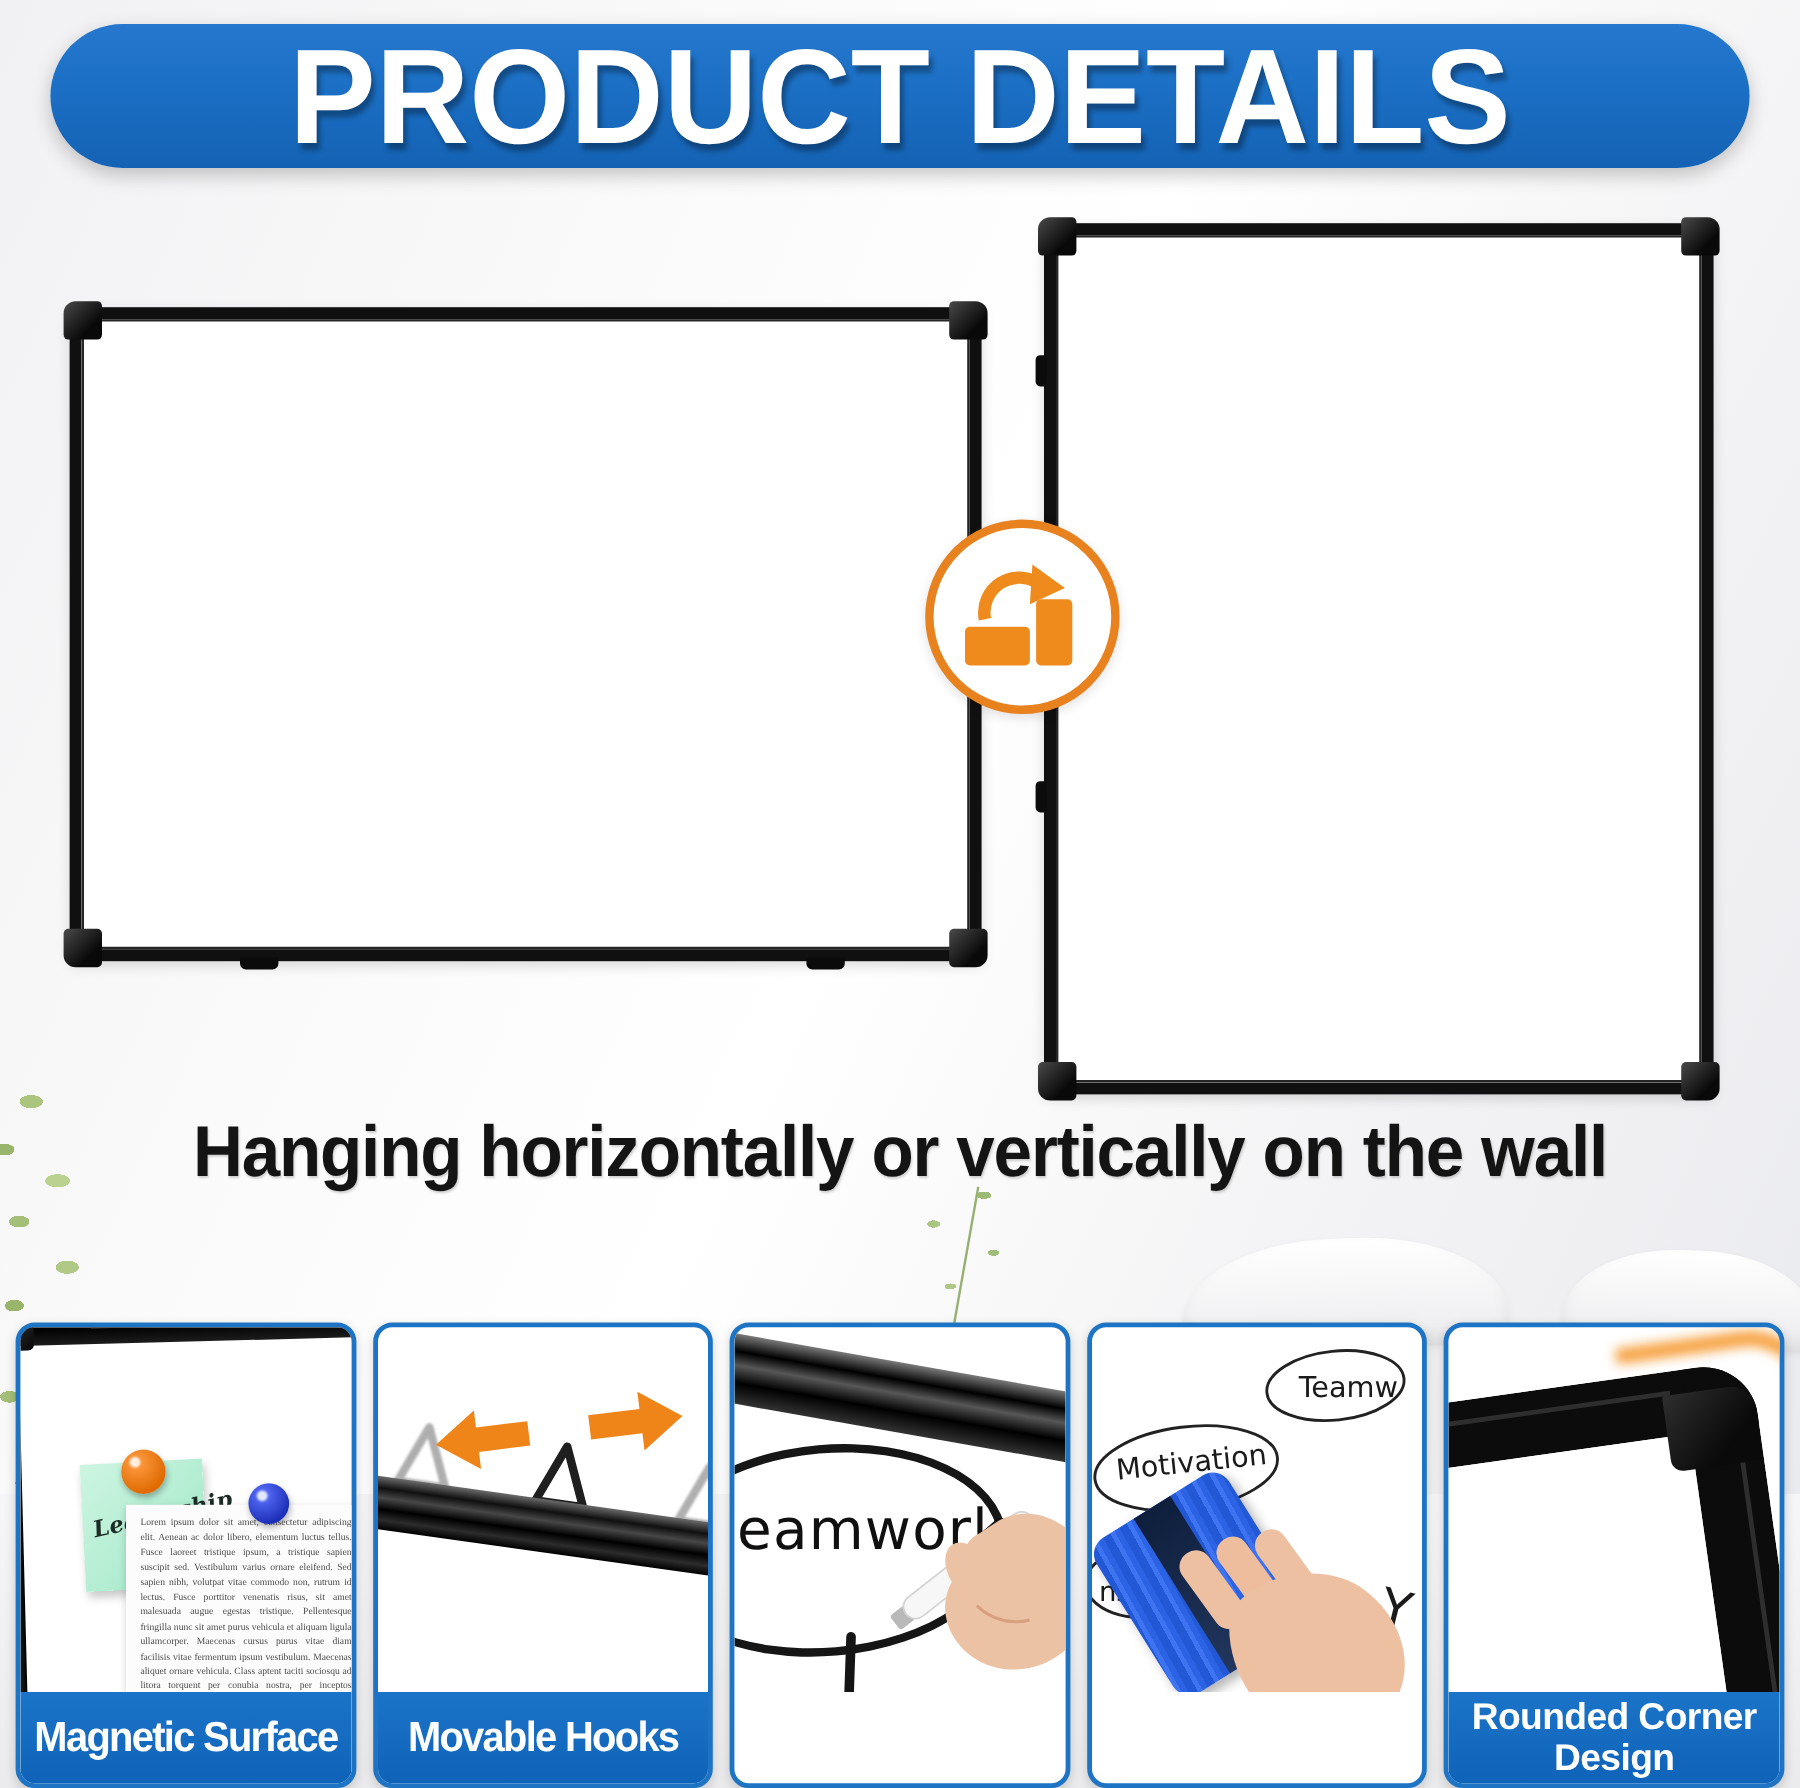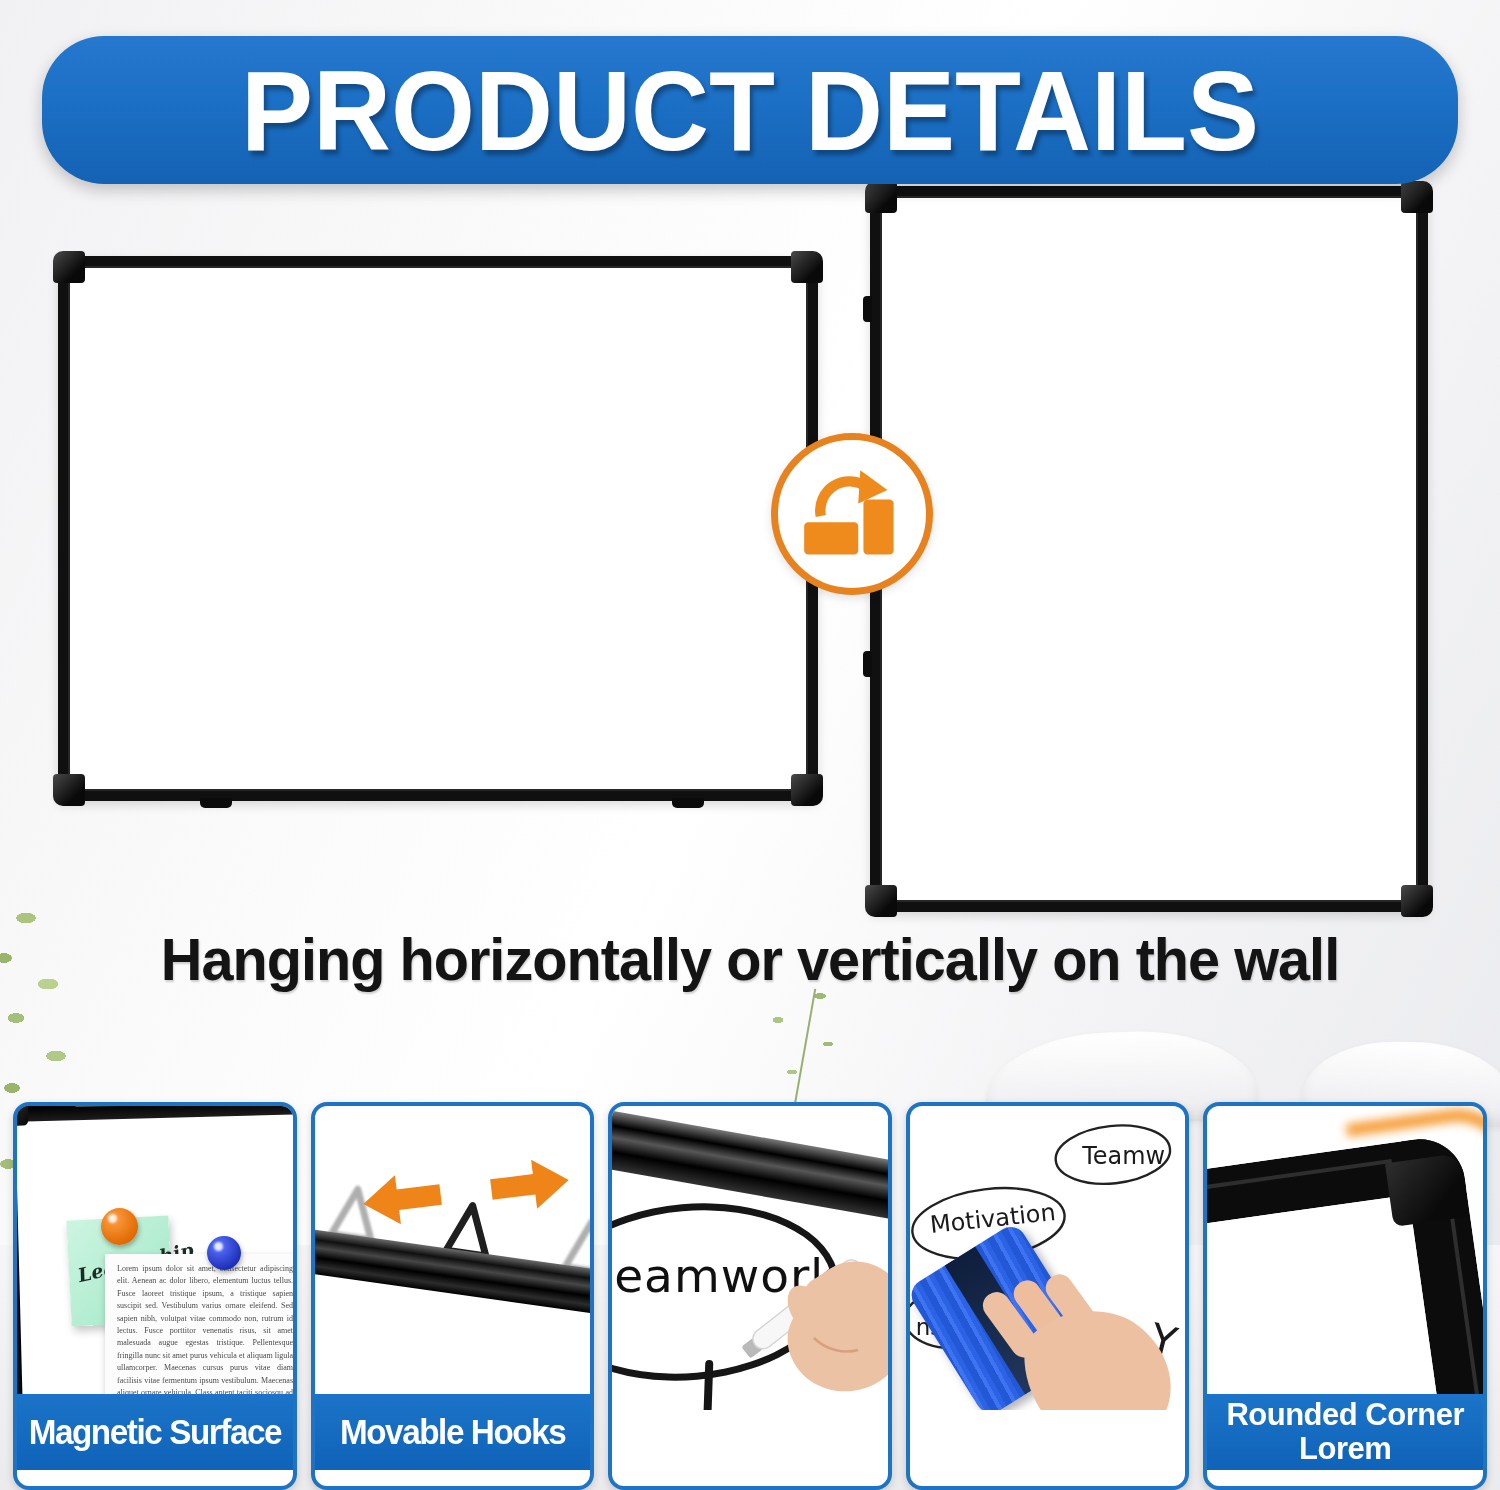--- a/index.html
+++ b/index.html
@@ -3,21 +3,21 @@
 <meta charset="utf-8">
 <style>
   html,body{margin:0;padding:0;}
   .page{
     position:relative; width:1500px; height:1490px; overflow:hidden;
     font-family:"Liberation Sans", sans-serif;
     background:linear-gradient(115deg,#f1f1f4 0%,#fafafa 28%,#ffffff 48%,#f3f3f5 72%,#e8e9ed 100%);
   }
   
   .banner{
-    position:absolute; left:42px; top:36px; width:1416px; height:148px; z-index:4;
+    position:absolute; left:42px; top:20px; width:1416px; height:120px; z-index:4;
     background:linear-gradient(180deg,#2578cd 0%,#1b6fc4 45%,#1462b4 100%);
     border-radius:62px; display:flex; align-items:center; justify-content:center;
     box-shadow:0 6px 16px rgba(0,0,0,.22);
   }
   .banner-title{
     color:#fff; font-weight:bold; font-size:108px; letter-spacing:0px; white-space:nowrap;
     text-shadow:3px 5px 4px rgba(0,0,0,.32); transform:scaleY(1.04);
   }
   
   .board{
@@ -85,21 +85,21 @@
   .features{
     position:absolute; left:0; top:1102px; width:100%; z-index:6;
     box-sizing:border-box; padding:0 13px; display:flex; gap:14px;
   }
   .feature-card{
     flex:1 1 0; height:380px; background:#fff; border:4px solid #1e74c4; border-radius:16px;
     position:relative; overflow:hidden; box-shadow:0 3px 9px rgba(0,0,0,.16);
   }
   .feature-body{ position:absolute; left:0; right:0; top:0; bottom:76px; overflow:hidden; }
   .feature-bar{
-    position:absolute; left:0; right:0; bottom:16px; height:76px; z-index:3;
+    position:absolute; left:0; right:0; bottom:0; height:76px; z-index:3;
     background:linear-gradient(180deg,#1b74c9,#0f63b8);
     display:flex; align-items:center; justify-content:center;
     color:#fff; font-weight:bold; font-size:35px; letter-spacing:-1.5px; white-space:nowrap;
   }
   .feature-bar .lbl{ transform:scaleX(.95); }
   .feature-bar.two-line{ white-space:normal; font-size:31px; line-height:1.1; text-align:center; letter-spacing:-.5px; }
   
   .c1-board{ position:absolute; left:-16px; top:-14px; width:115%; height:112%; transform:rotate(-1.5deg); }
   .c1-top{ position:absolute; left:0; top:0; width:100%; height:26px; background:linear-gradient(180deg,#555 0%,#000 45%,#1c1c1c 100%); }
   .c1-hookmark{ position:absolute; top:3px; width:64px; height:10px; background:linear-gradient(180deg,#9a9a9a,#4f4f4f); border-radius:2px; }
@@ -304,18 +304,18 @@
       </div>
     </div>
 
     <div class="feature-card">
       <div class="feature-body">
         <div class="c5-glow"></div>
         <div class="c5-frame"></div>
         <div class="c5-capsq"></div>
       </div>
       <div class="feature-bar two-line">
-        <span>Rounded Corner Lorem</span>
+        <span>Rounded Corner Design</span>
       </div>
     </div>
 
   </div>
 </div>
 
 </body></html>

